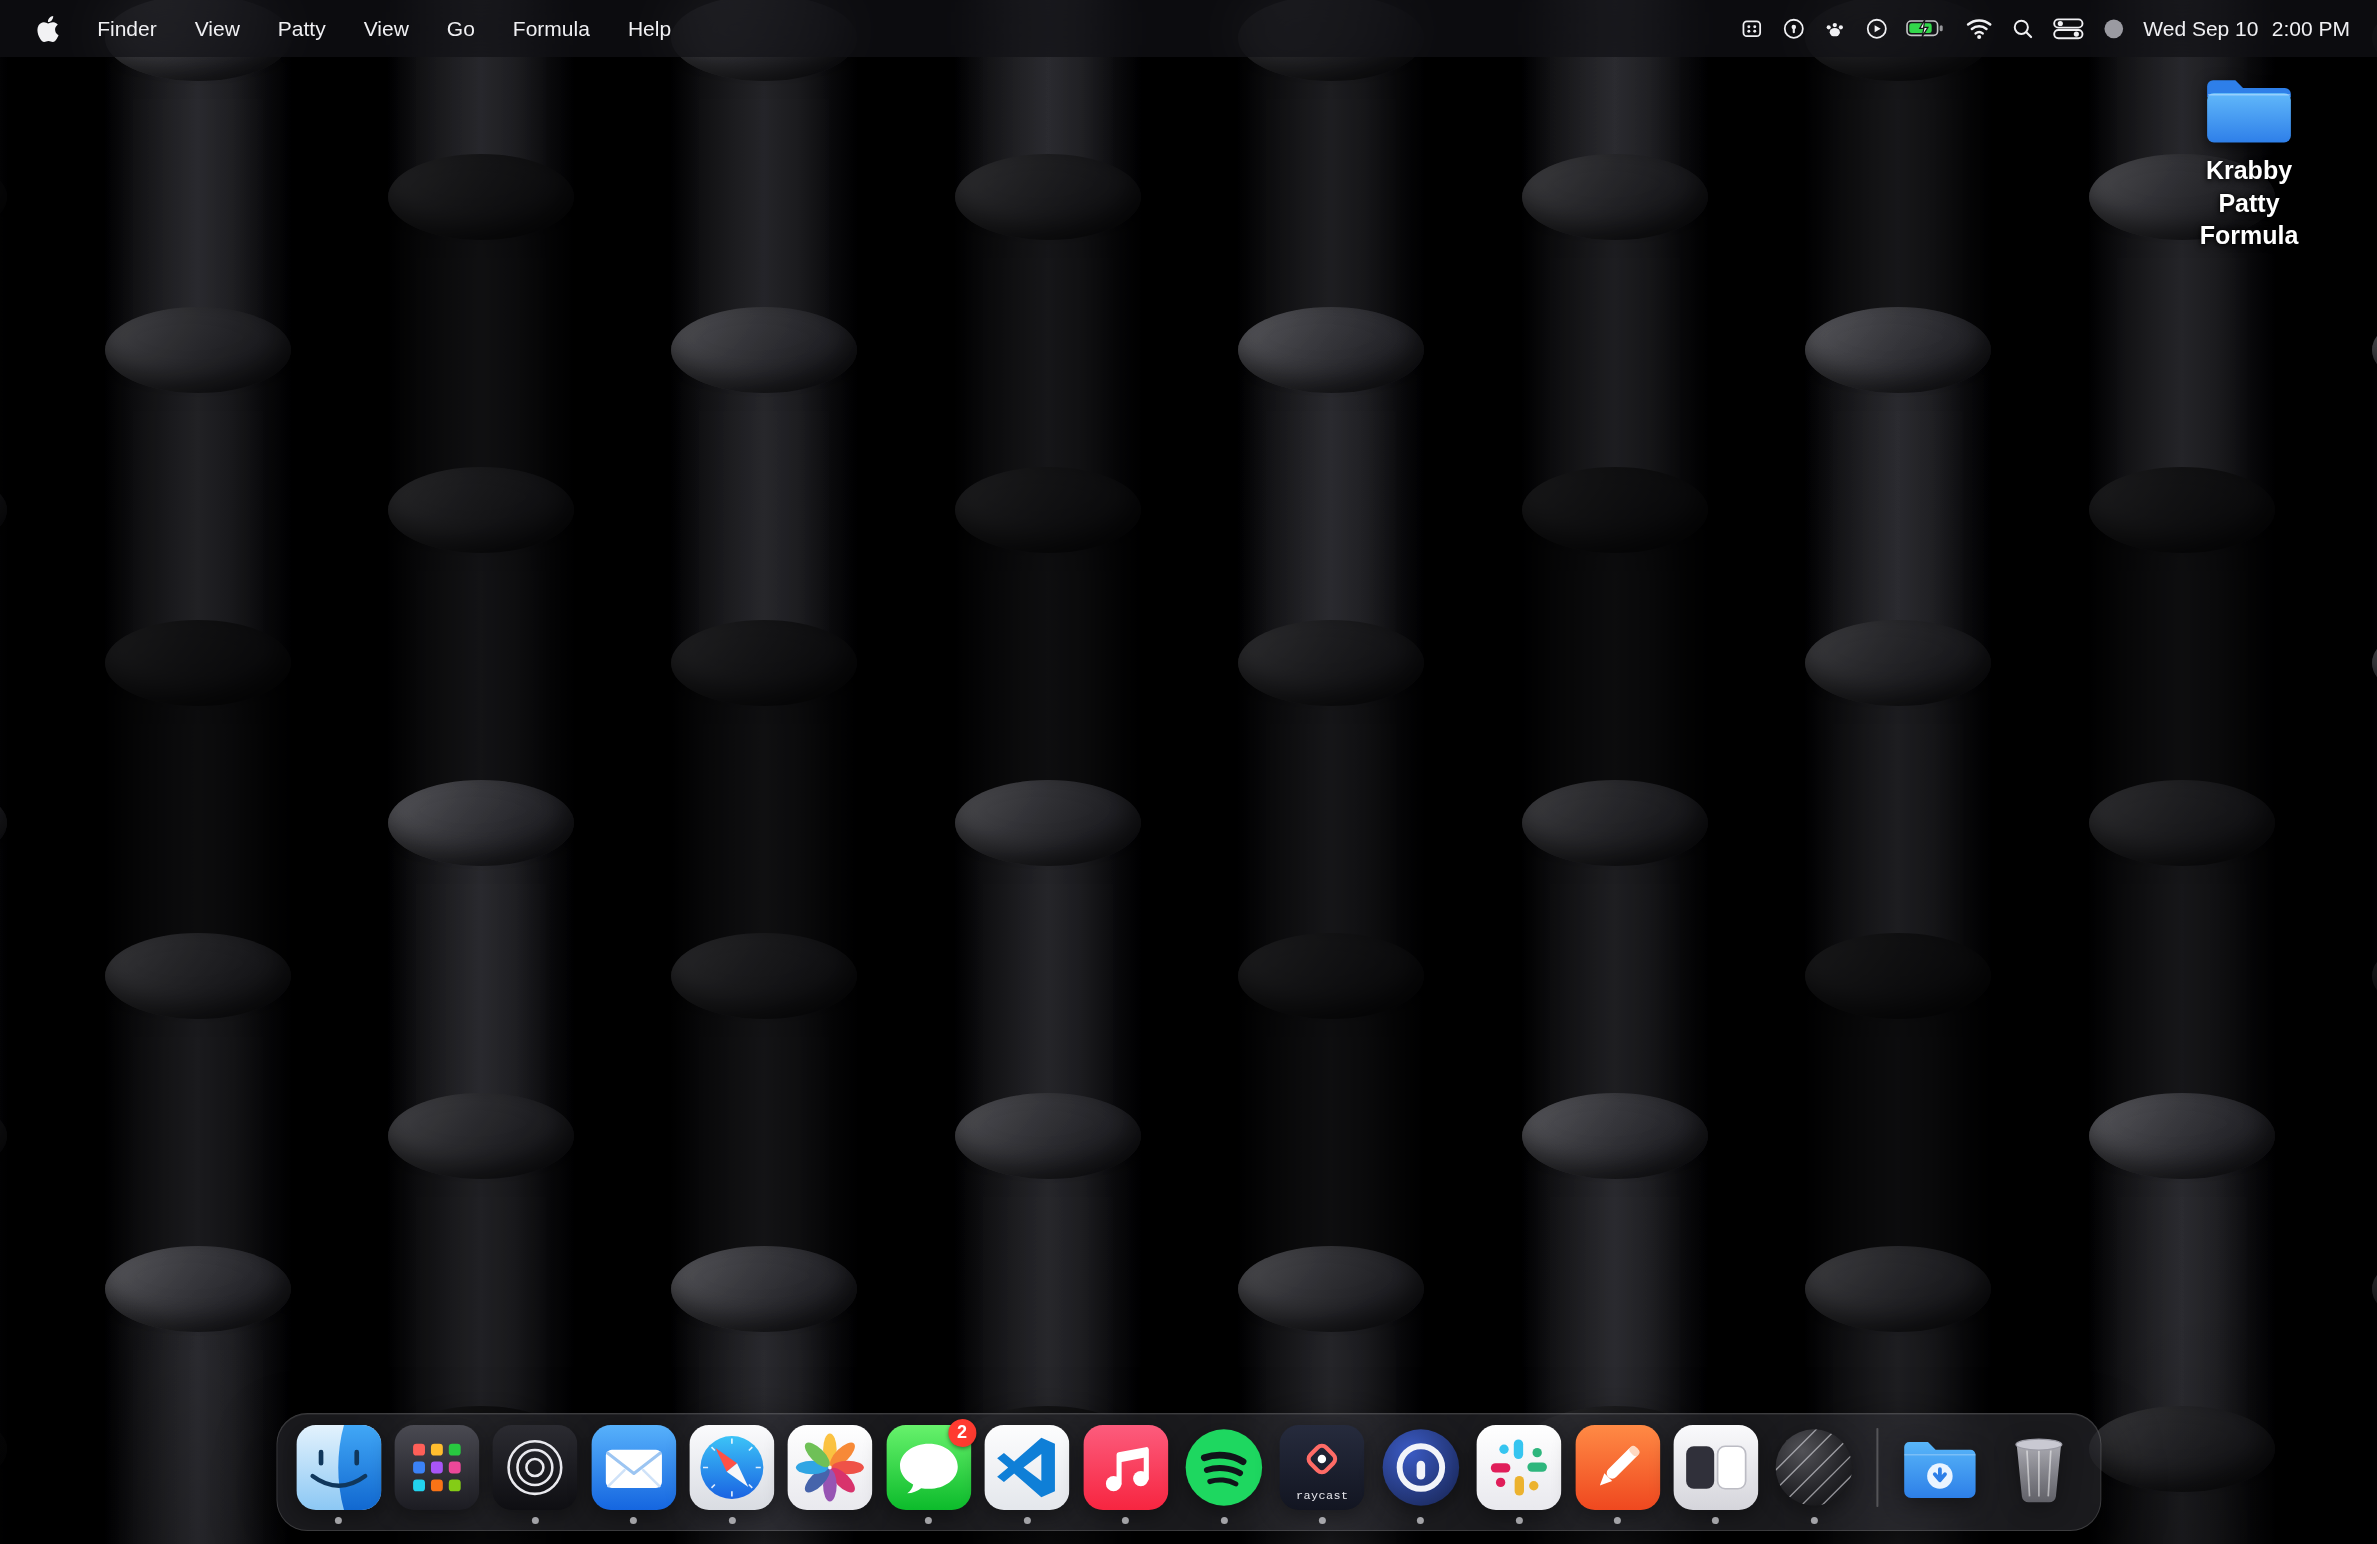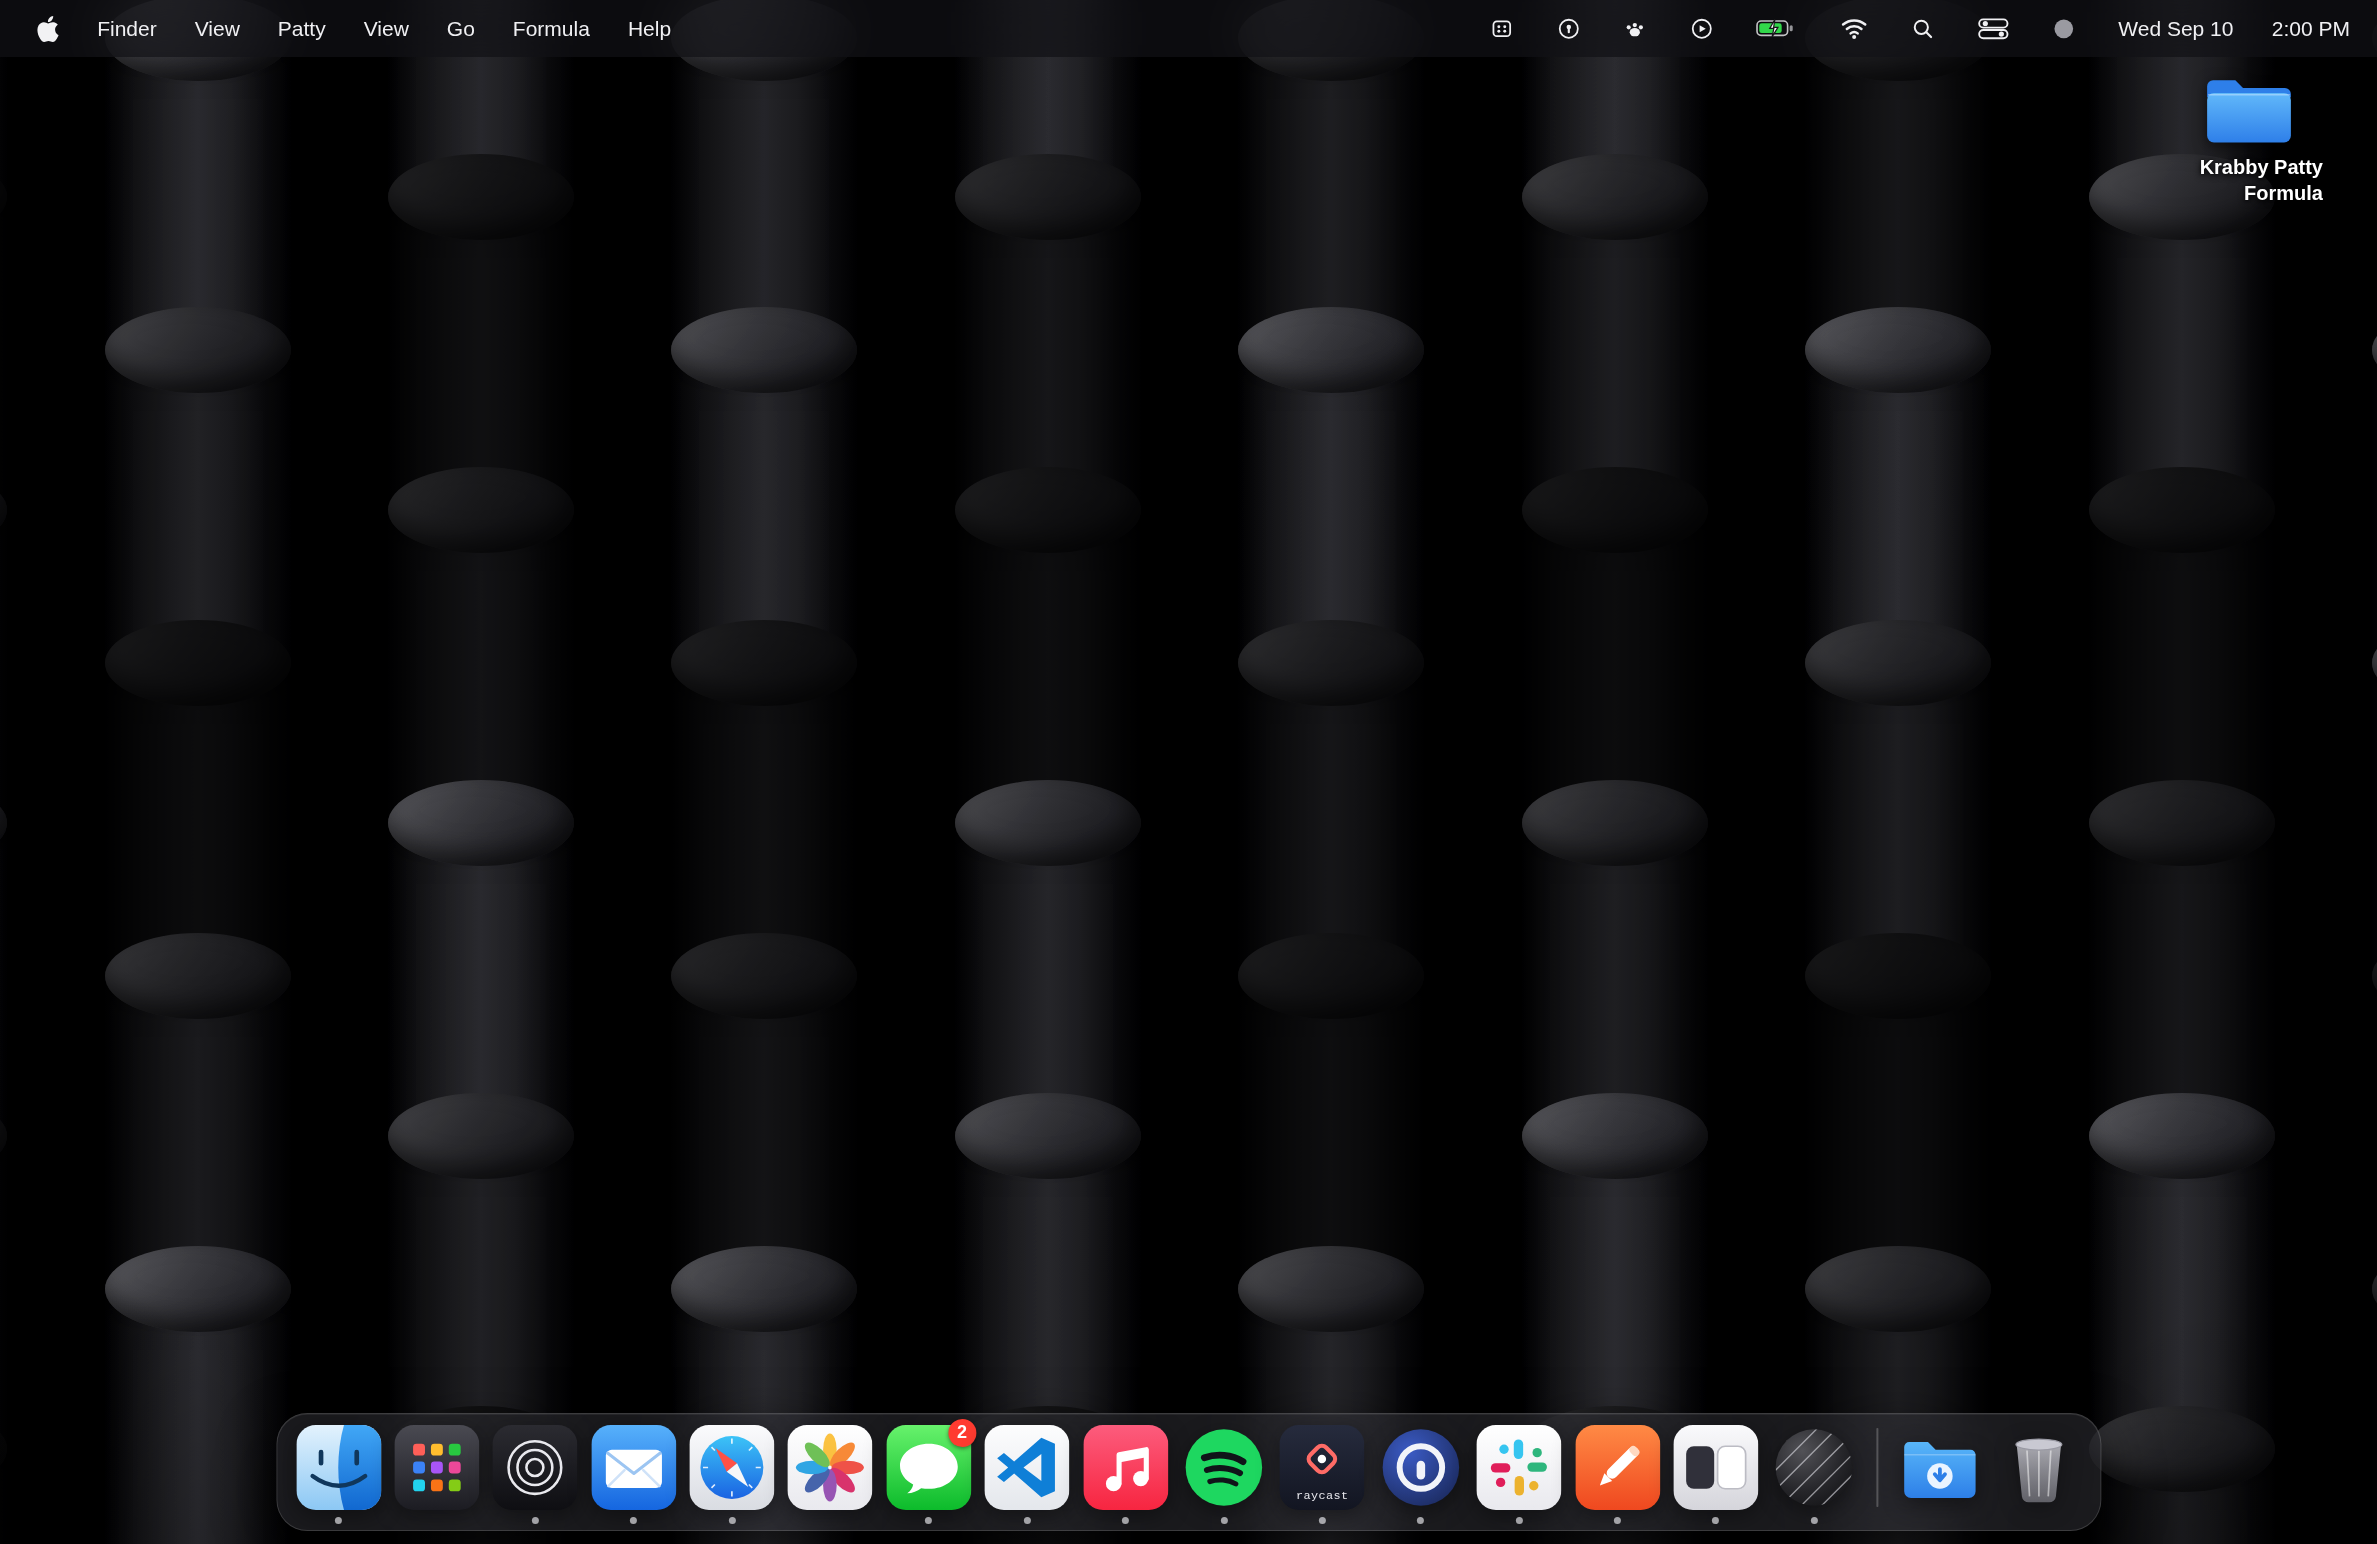--- a/index.html
+++ b/index.html
@@ -20,32 +20,32 @@
 
   
   .menu-bar{position:absolute;top:0;left:0;right:0;height:57px;z-index:60;
     display:flex;align-items:center;padding:0 27px;
     background:rgba(18,18,22,0.68);backdrop-filter:blur(31px);
     color:#f0f0f3;font-size:21px;}
   .apple{display:flex;align-items:center;margin-right:9.4px;padding:0 7.9px;cursor:default;}
   .apple svg{height:26px;width:26px;}
   .menu-item{padding:0 19px;white-space:nowrap;font-weight:500;}
   .app-name{font-weight:400;}
-  .menu-right{margin-left:auto;display:flex;align-items:center;gap:43px;}
+  .menu-right{margin-left:auto;display:flex;align-items:center;gap:18px;}
   .status-icon{display:flex;align-items:center;}
   .status-icon svg{height:23.6px;width:auto;display:block;}
   .menu-date,.menu-time{font-weight:500;white-space:nowrap;}
   .menu-time{margin-left:-4.7px;}
 
   
   .desktop-icon{position:absolute;top:74px;right:44px;width:168px;z-index:10;
     display:flex;flex-direction:column;align-items:center;cursor:default;}
   .folder-glyph svg{width:94px;height:74px;display:block;filter:drop-shadow(0 3.1px 7px rgba(0,0,0,0.55));}
-  .folder-label{margin-top:6.3px;max-width:148px;font-size:20px;font-weight:700;color:#ffffff;
-    text-align:right;line-height:1.3;text-shadow:0 1.6px 6.3px rgba(0,0,0,0.95),0 0 2.4px rgba(0,0,0,0.8);}
+  .folder-label{margin-top:6.3px;max-width:148px;font-size:25px;font-weight:700;color:#ffffff;
+    text-align:center;line-height:1.3;text-shadow:0 1.6px 6.3px rgba(0,0,0,0.95),0 0 2.4px rgba(0,0,0,0.8);}
 
   
   .dock{position:absolute;left:50%;bottom:12.6px;transform:translateX(-50%);z-index:40;
     display:flex;align-items:flex-start;gap:13.4px;padding:11px 19px 20.4px;
     background:rgba(58,58,64,0.45);border:0.8px solid rgba(255,255,255,0.15);
     border-radius:31px;backdrop-filter:blur(39px) saturate(150%);
     box-shadow:0 20.4px 55px rgba(0,0,0,0.6), inset 0 0.8px 0 rgba(255,255,255,0.08);}
   .dock-item{position:relative;width:85px;height:85px;flex:0 0 auto;}
   .dock-icon{width:85px;height:85px;position:relative;filter:drop-shadow(0 6.3px 11px rgba(0,0,0,0.4));font-family:Liberation Mono, monospace;}
   .dock-icon svg{width:100%;height:100%;display:block;}

